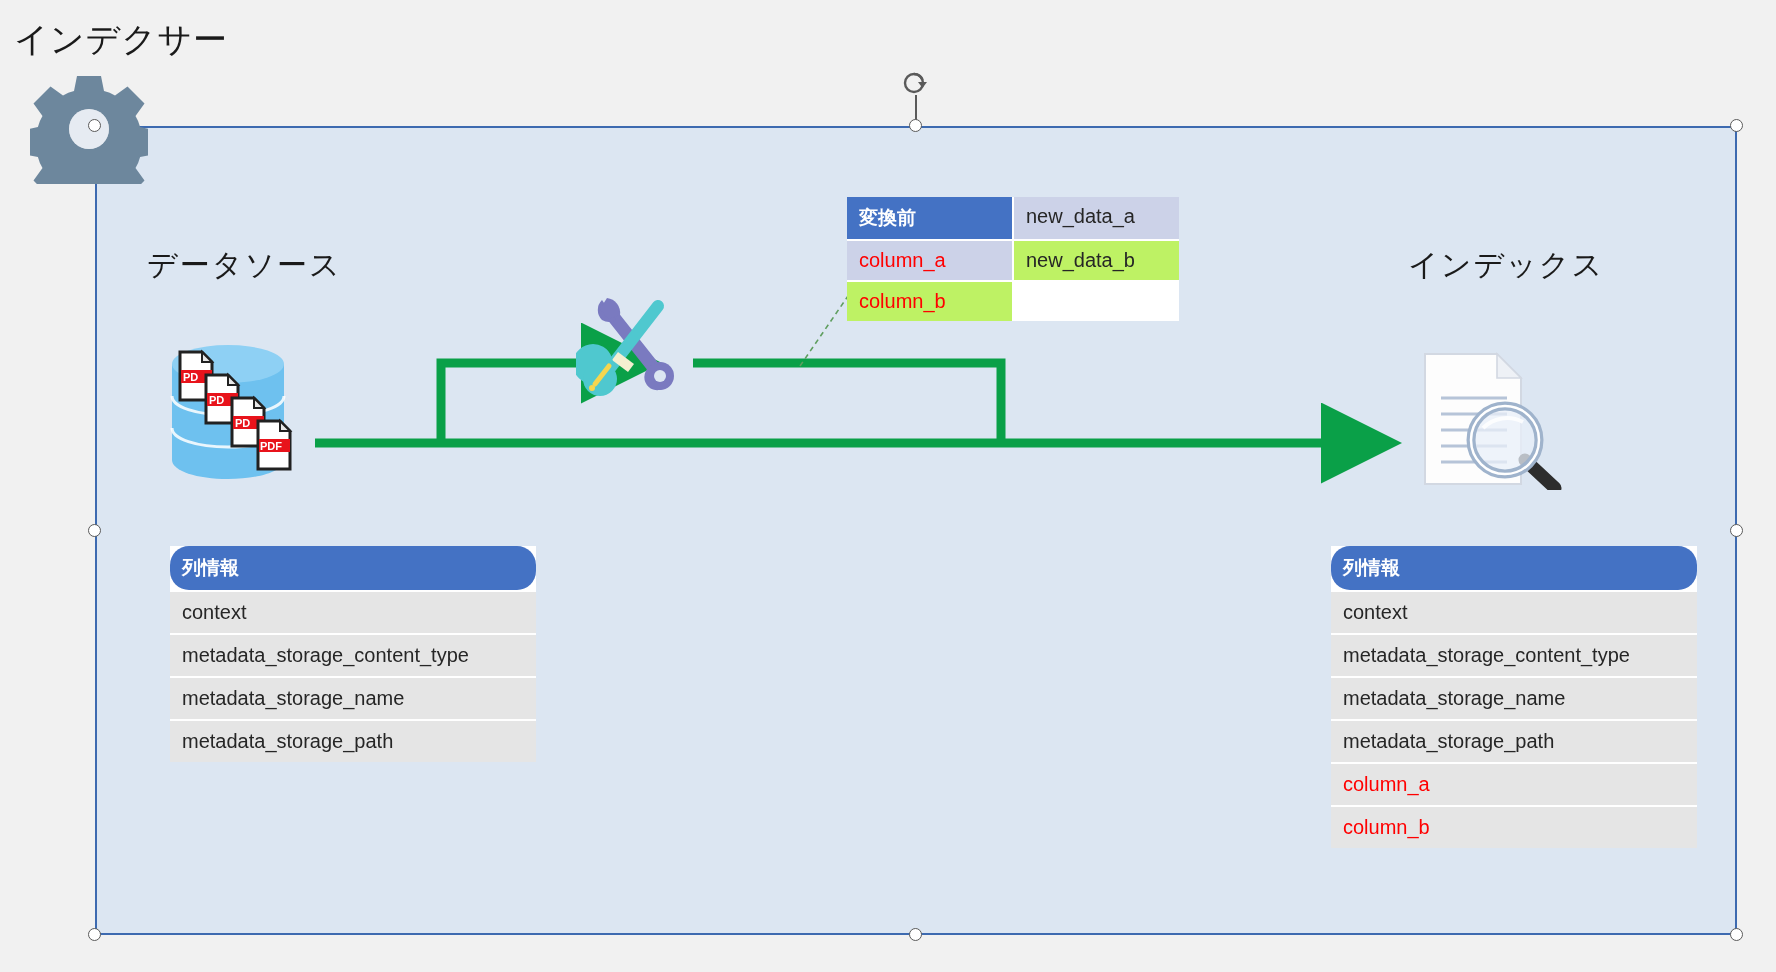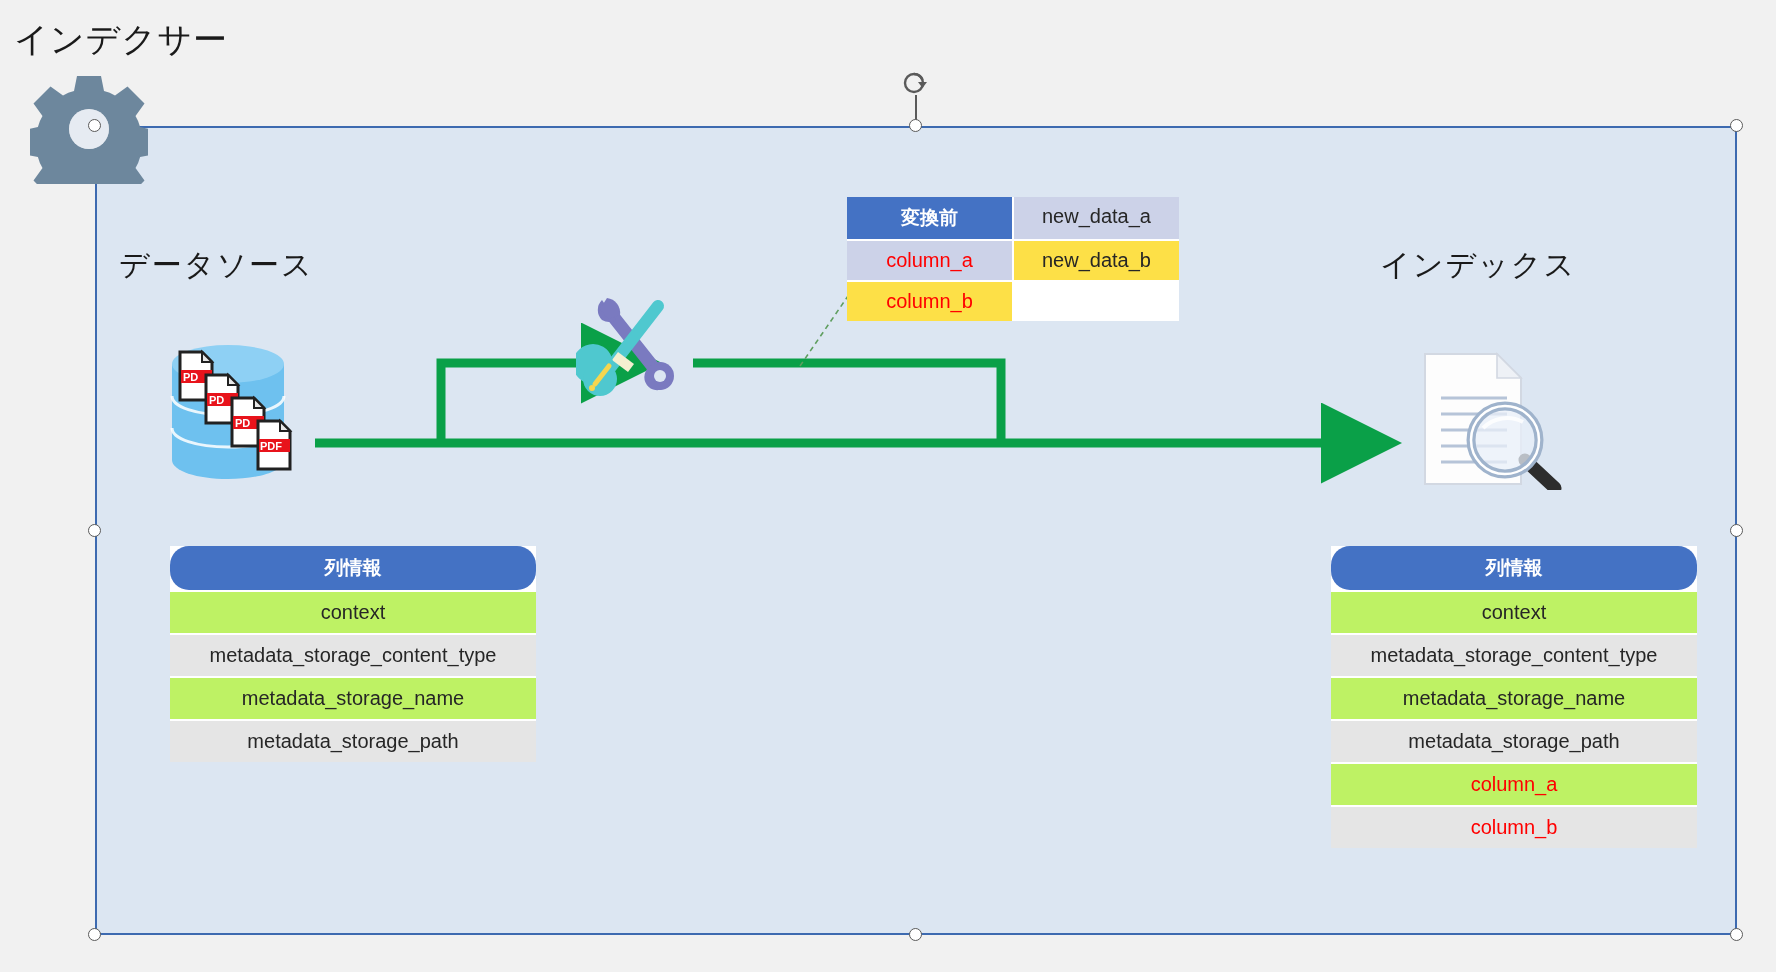--- a/index.html
+++ b/index.html
@@ -3,21 +3,21 @@
 <meta charset="utf-8">
 <style>
   html,body{margin:0;padding:0;}
   body{
     width:1776px;height:972px;
     background:#f1f1f1;
     font-family:"Liberation Sans","DejaVu Sans",sans-serif;
     overflow:hidden;
     position:relative;
   }
-  #stage{position:absolute;left:0;top:0;width:1544px;height:972px;text-align:center;}
+  #stage{position:absolute;left:0;top:0;width:1544px;height:972px;}
 
   
   .slide-title{
     position:absolute;left:14px;top:17px;
     font-size:34px;color:#1a1a1a;letter-spacing:1px;
     white-space:nowrap;
   }
 
   
   .container-shape{
@@ -35,50 +35,50 @@
     box-sizing:border-box;z-index:60;
   }
   .rot-stem{
     position:absolute;width:1.6px;background:#5a5a5a;z-index:59;
   }
   .rot-handle{position:absolute;width:26px;height:26px;z-index:61;}
 
   
   .grp-label{
     position:absolute;font-size:30px;color:#1a1a1a;
-    letter-spacing:2px;white-space:nowrap;
+    letter-spacing:2px;white-space:nowrap;margin-left:28px;
   }
 
   
   .tbl{position:absolute;box-sizing:border-box;background:#ffffff;}
   .tbl .thead{
     background:#4472c4;color:#ffffff;font-weight:bold;
     font-size:19px;padding:9px 12px;box-sizing:border-box;border-radius:19px;
   }
   .tbl .trow{
     font-size:20px;color:#262626;padding:9px 12px;
     box-sizing:border-box;white-space:nowrap;
   }
-  .tbl .trow.odd{background:#bef264;}
+  .tbl .trow.odd{background:#e5e5e5;}
   .tbl .trow.even{background:#e5e5e5;}
   .tbl .trow.red{color:#ff0000;}
 
   
   .tbl2{position:absolute;display:grid;grid-template-columns:165px 165px;
         column-gap:2px;row-gap:2px;background:#ffffff;padding:0;}
   .tbl2 .h{
     background:#4472c4;color:#fff;font-weight:bold;font-size:19px;
     padding:8px 12px;box-sizing:border-box;white-space:nowrap;
   }
   .tbl2 .c{
-    font-size:20px;color:#262626;padding:8px 20px;box-sizing:border-box;
+    font-size:20px;color:#262626;padding:8px 12px;box-sizing:border-box;
     white-space:nowrap;
   }
   .tbl2 .c.odd{background:#ccd2e8;}
-  .tbl2 .c.even{background:#fde047;}
+  .tbl2 .c.even{background:#bef264;}
   .tbl2 .c.red{color:#ff0000;}
 
   
   .layer{position:absolute;left:0;top:0;width:1776px;height:972px;
          pointer-events:none;}
 
   .icon-box{position:absolute;}
 </style>
 </head>
 <body>

